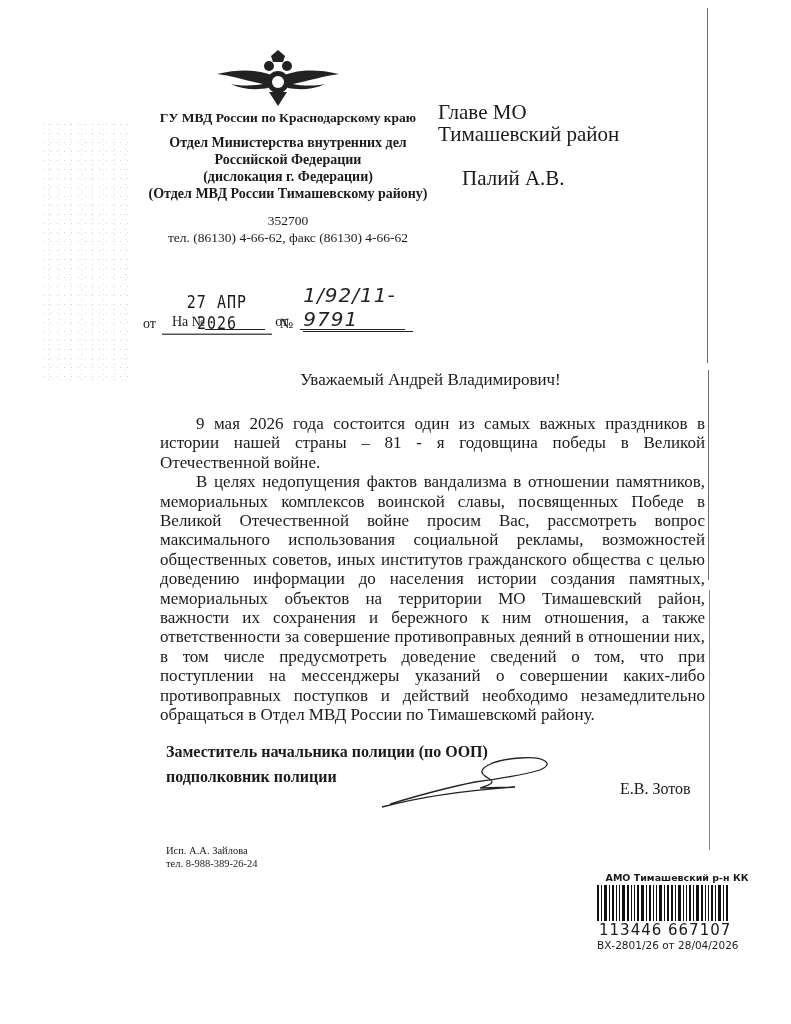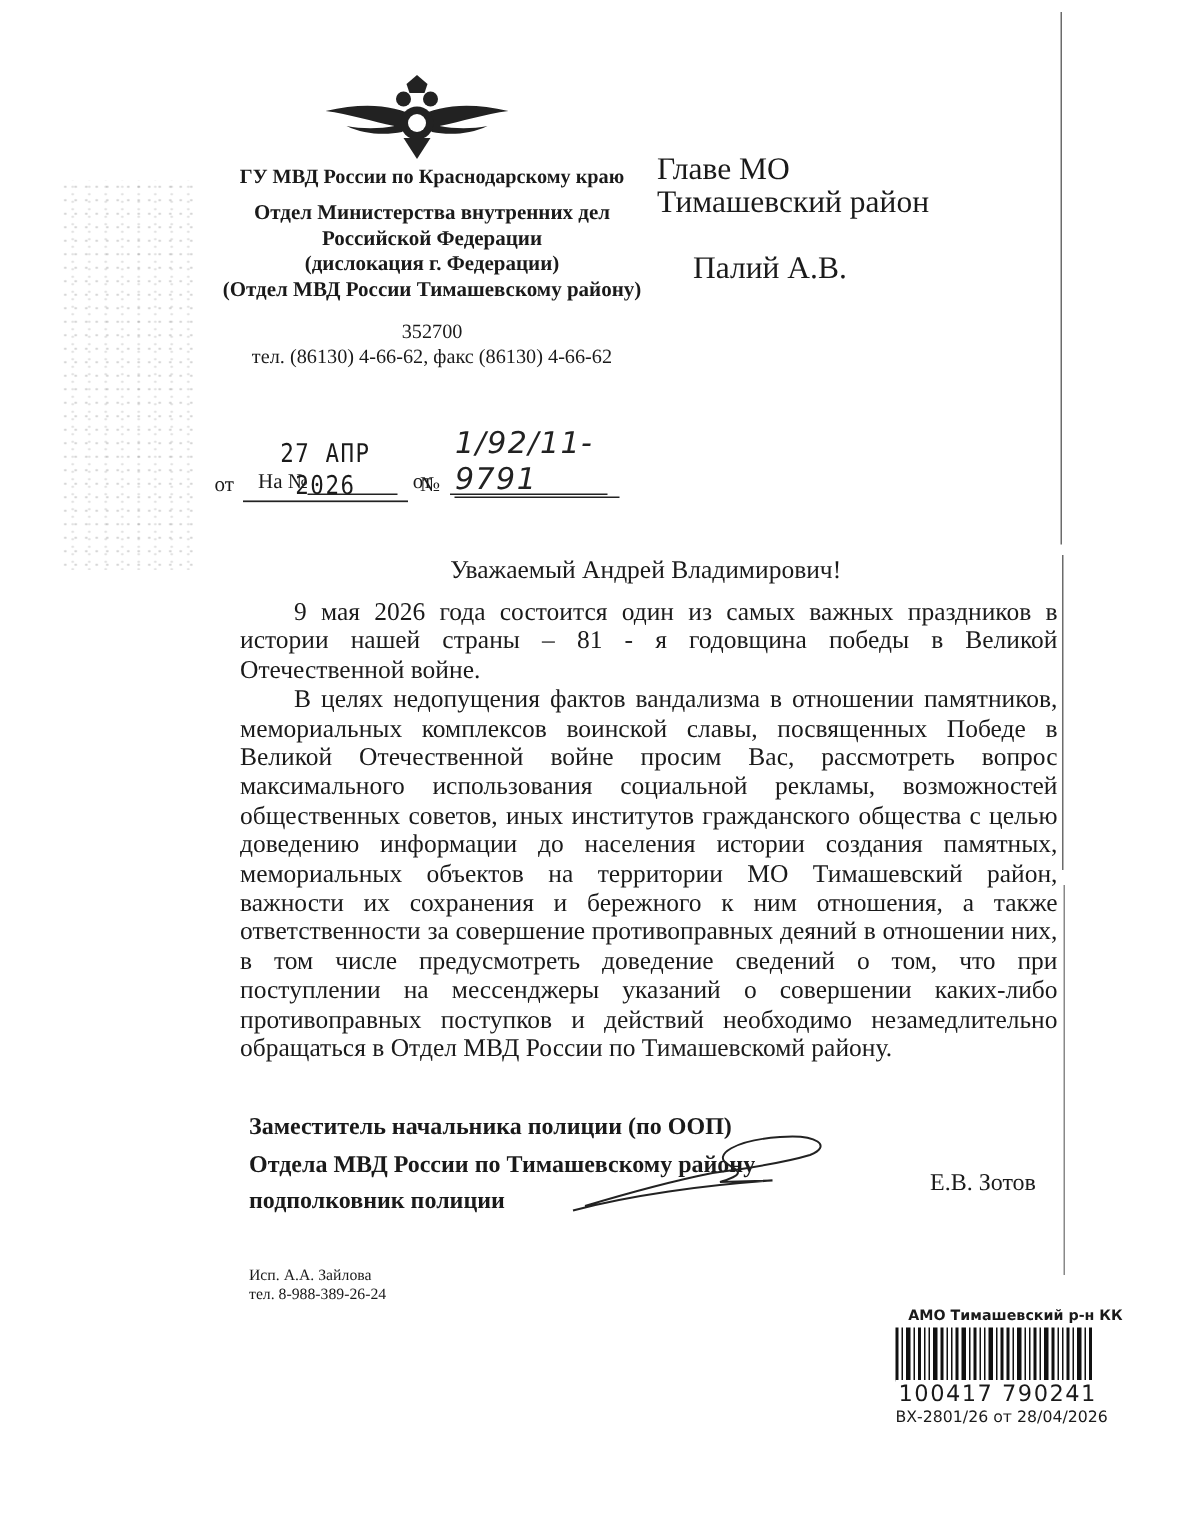--- a/index.html
+++ b/index.html
@@ -28,21 +28,21 @@
   .recipient .name { margin-top: 22px; margin-left: 24px; }
   .reg-row { position: absolute; left: 143px; top: 283px; font-size: 14px; display: flex; align-items: flex-end; }
   .reg-row .label { margin-right: 6px; }
   .stamp-date { display: inline-block; width: 110px; border-bottom: 1px solid #222; text-align: center;
     font-family: "DejaVu Sans Mono", monospace; font-size: 15px; letter-spacing: 1px; transform: scaleY(1.15); }
   .reg-num { display: inline-block; width: 110px; border-bottom: 1px solid #222; margin-left: 4px;
     font-family: "DejaVu Sans", sans-serif; font-style: italic; font-size: 20px; letter-spacing: 1px; color:#222; }
   .ref-row { position: absolute; left: 172px; top: 314px; font-size: 14px; display: flex; align-items: flex-end; }
   .blank { display: inline-block; border-bottom: 1px solid #222; height: 14px; }
   .greeting { position: absolute; left: 0; width: 791px; top: 370px; text-align: center; font-size: 17px; padding-left: 70px; box-sizing: border-box; }
-  .body-text { position: absolute; left: 160px; top: 398px; width: 545px; font-size: 17px; line-height: 19.4px; text-align: justify; }
+  .body-text { position: absolute; left: 160px; top: 414px; width: 545px; font-size: 17px; line-height: 19.4px; text-align: justify; }
   .body-text p { margin: 0; text-indent: 36px; }
   .sign-block { position: absolute; left: 166px; top: 740px; font-size: 16px; line-height: 24.5px; font-weight: bold; }
   .sign-name { position: absolute; left: 620px; top: 780px; font-size: 16px; }
   .signature { position: absolute; left: 380px; top: 752px; width: 180px; height: 60px; }
   .executor { position: absolute; left: 166px; top: 844px; font-size: 10.5px; line-height: 13px; }
   .barcode-box { position: absolute; left: 597px; top: 872px; width: 160px; }
   .bc-title { font-family: "DejaVu Sans", sans-serif; font-weight: bold; font-size: 9.5px; text-align: center; }
   .bc-bars { display: flex; height: 36px; margin-top: 2px; align-items: stretch; }
   .bc-bars span { display: block; background: #111; margin-right: 2px; }
   .bc-number { font-family: "DejaVu Sans", sans-serif; font-size: 15px; letter-spacing: 1px; margin-top: -4px; background:#fff; display:inline-block; padding: 0 2px; }
@@ -102,21 +102,20 @@
 
   <div class="greeting">Уважаемый Андрей Владимирович!</div>
 
   <div class="body-text">
     <p>9 мая 2026 года состоится один из самых важных праздников в истории нашей страны – 81 - я годовщина победы в Великой Отечественной войне.</p>
     <p>В целях недопущения фактов вандализма в отношении памятников, мемориальных комплексов воинской славы, посвященных Победе в Великой Отечественной войне просим Вас, рассмотреть вопрос максимального использования социальной рекламы, возможностей общественных советов, иных институтов гражданского общества с целью доведению информации до населения истории создания памятных, мемориальных объектов на территории МО Тимашевский район, важности их сохранения и бережного к ним отношения, а также ответственности за совершение противоправных деяний в отношении них, в том числе предусмотреть доведение сведений о том, что при поступлении на мессенджеры указаний о совершении каких-либо противоправных поступков и действий необходимо незамедлительно обращаться в Отдел МВД России по Тимашевскомй району.</p>
   </div>
 
   <div class="sign-block">
     <div>Заместитель начальника полиции (по ООП)</div>
-    <div>Отдела МВД России по Тимашевскому району</div>
     <div>подполковник полиции</div>
   </div>
 
   <svg class="signature" viewBox="0 0 180 60">
     <path d="M2 55 C40 45,90 38,135 35 L100 36 C120 30,110 28,105 24 C95 18,110 8,140 6 C165 4,175 12,160 18 C140 24,110 28,95 30 C80 33,50 40,10 52" fill="none" stroke="#222" stroke-width="1.3"></path>
   </svg>
 
   <div class="sign-name">Е.В. Зотов</div>
 
   <div class="executor">
@@ -157,16 +156,16 @@
         <span style="width: 3px;"></span>
         <span style="width: 2px;"></span>
         <span style="width: 1px;"></span>
         <span style="width: 1px;"></span>
         <span style="width: 2px;"></span>
         <span style="width: 1px;"></span>
         <span style="width: 3px;"></span>
         <span style="width: 1px;"></span>
         <span style="width: 2px;"></span>
       </div>
-    <div class="bc-number">100417 790241</div>
+    <div class="bc-number">113446 667107</div>
     <div class="bc-reg">ВХ-2801/26 от 28/04/2026</div>
   </div>
 </div>
 
 </body></html>

